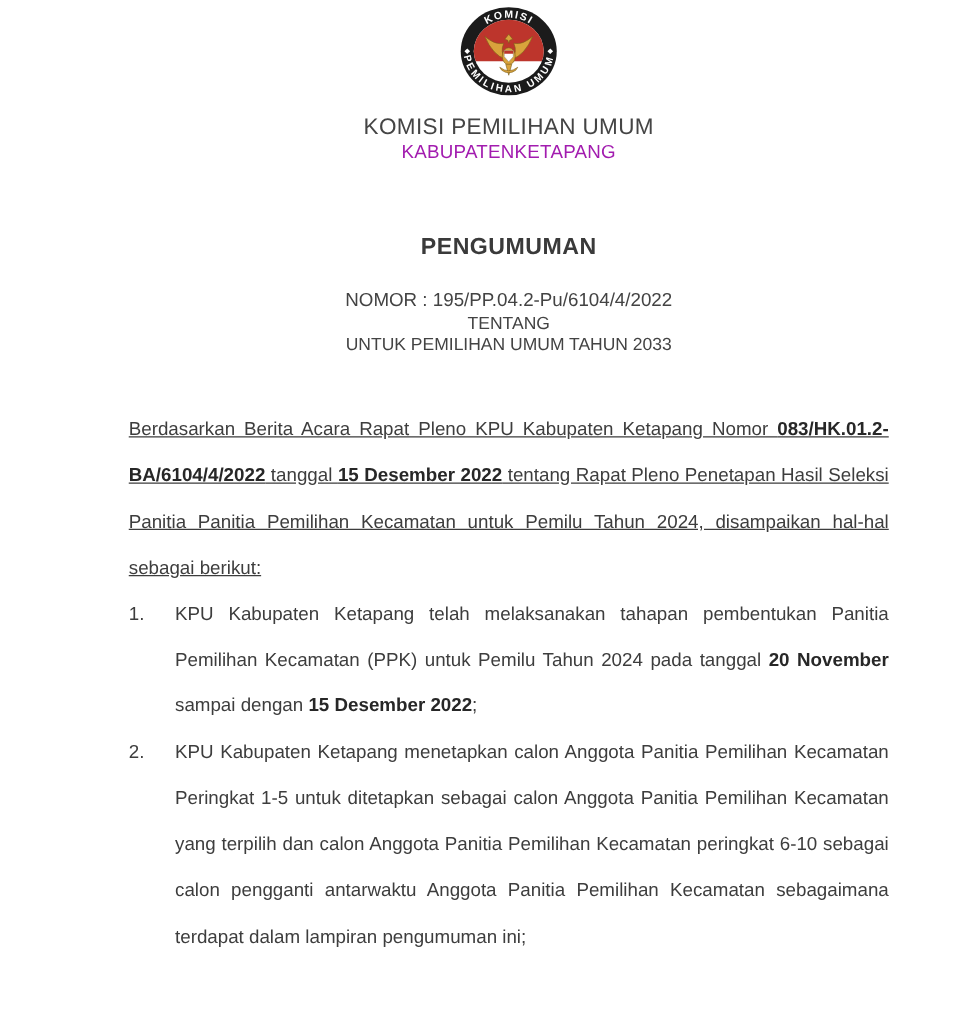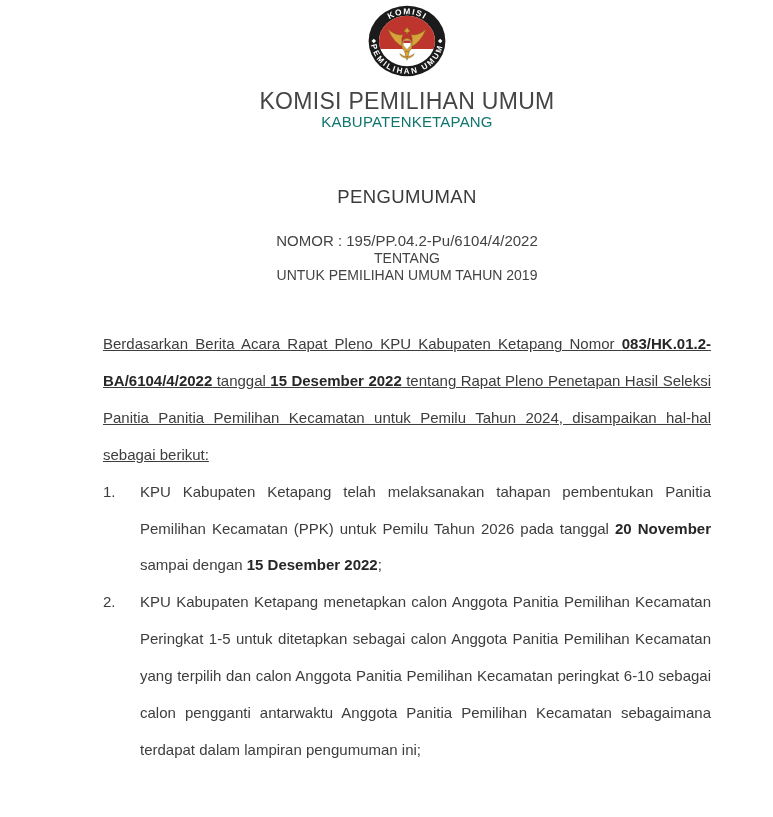--- a/index.html
+++ b/index.html
@@ -10,29 +10,29 @@
     height: 817px;
     background: #ffffff;
     font-family: "Liberation Sans", sans-serif;
     color: #3d3d3d;
     padding: 4px 62px 0 103px;
     overflow: hidden;
   }
   .center { text-align: center; }
   .logo-wrap { margin: 0 auto; width: 80px; height: 74px; }
   .org1 {
-    font-size: 23px; letter-spacing: 0.3px; color: #454545;
+    font-size: 18px; letter-spacing: 0.3px; color: #454545;
     margin-top: 13px; line-height: 20px;
   }
   .org2 {
-    font-size: 15px; letter-spacing: 0.2px; color: #0f766e;
+    font-size: 15px; letter-spacing: 0.2px; color: #a21caf;
     margin-top: 2px; line-height: 17px;
   }
   .heading {
-    font-size: 18.5px; font-weight: normal; letter-spacing: 0.4px;
+    font-size: 18.5px; font-weight: bold; letter-spacing: 0.4px;
     color: #3a3a3a; margin-top: 56px; line-height: 21px; text-align: center;
   }
   .nomor { font-size: 15px; margin-top: 25px; line-height: 18px; color: #434343; }
   .tentang { font-size: 14px; line-height: 17px; color: #434343; }
   .body-text {
     margin-top: 42px;
     font-size: 15px;
     line-height: 36.9px;
     color: #3d3d3d;
   }
@@ -93,29 +93,29 @@
     </div>
     <div class="org1">KOMISI PEMILIHAN UMUM</div>
     <div class="org2">KABUPATENKETAPANG</div>
   </header>
 
   <main>
     <div class="heading center">PENGUMUMAN</div>
     <div class="nomor center">NOMOR : 195/PP.04.2-Pu/6104/4/2022</div>
     <div class="tentang center">
       <div>TENTANG</div>
-      <div>UNTUK PEMILIHAN UMUM TAHUN 2019</div>
+      <div>UNTUK PEMILIHAN UMUM TAHUN 2033</div>
     </div>
 
     <div class="body-text">
       <p class="intro"><span>Berdasarkan Berita Acara Rapat Pleno KPU Kabupaten Ketapang Nomor </span><span class="b">083/HK.01.2-BA/6104/4/2022</span><span> tanggal </span><span class="b">15 Desember 2022</span><span> tentang Rapat Pleno Penetapan Hasil Seleksi Panitia Panitia Pemilihan Kecamatan untuk Pemilu Tahun 2024, disampaikan hal-hal sebagai berikut:</span></p>
       <div class="items">
         <div class="item">
           <div class="num">1.</div>
-          <div class="txt"><span>KPU Kabupaten Ketapang telah melaksanakan tahapan pembentukan Panitia Pemilihan Kecamatan (PPK) untuk Pemilu Tahun 2026 pada tanggal </span><span class="b">20 November</span><span> sampai dengan </span><span class="b">15 Desember 2022</span><span>;</span></div>
+          <div class="txt"><span>KPU Kabupaten Ketapang telah melaksanakan tahapan pembentukan Panitia Pemilihan Kecamatan (PPK) untuk Pemilu Tahun 2024 pada tanggal </span><span class="b">20 November</span><span> sampai dengan </span><span class="b">15 Desember 2022</span><span>;</span></div>
         </div>
         <div class="item">
           <div class="num">2.</div>
           <div class="txt"><span>KPU Kabupaten Ketapang menetapkan calon Anggota Panitia Pemilihan Kecamatan Peringkat 1-5 untuk ditetapkan sebagai calon Anggota Panitia Pemilihan Kecamatan yang terpilih dan calon Anggota Panitia Pemilihan Kecamatan peringkat 6-10 sebagai calon pengganti antarwaktu Anggota Panitia Pemilihan Kecamatan sebagaimana terdapat dalam lampiran pengumuman ini;</span></div>
         </div>
       </div>
     </div>
   </main>
 
 </div>

